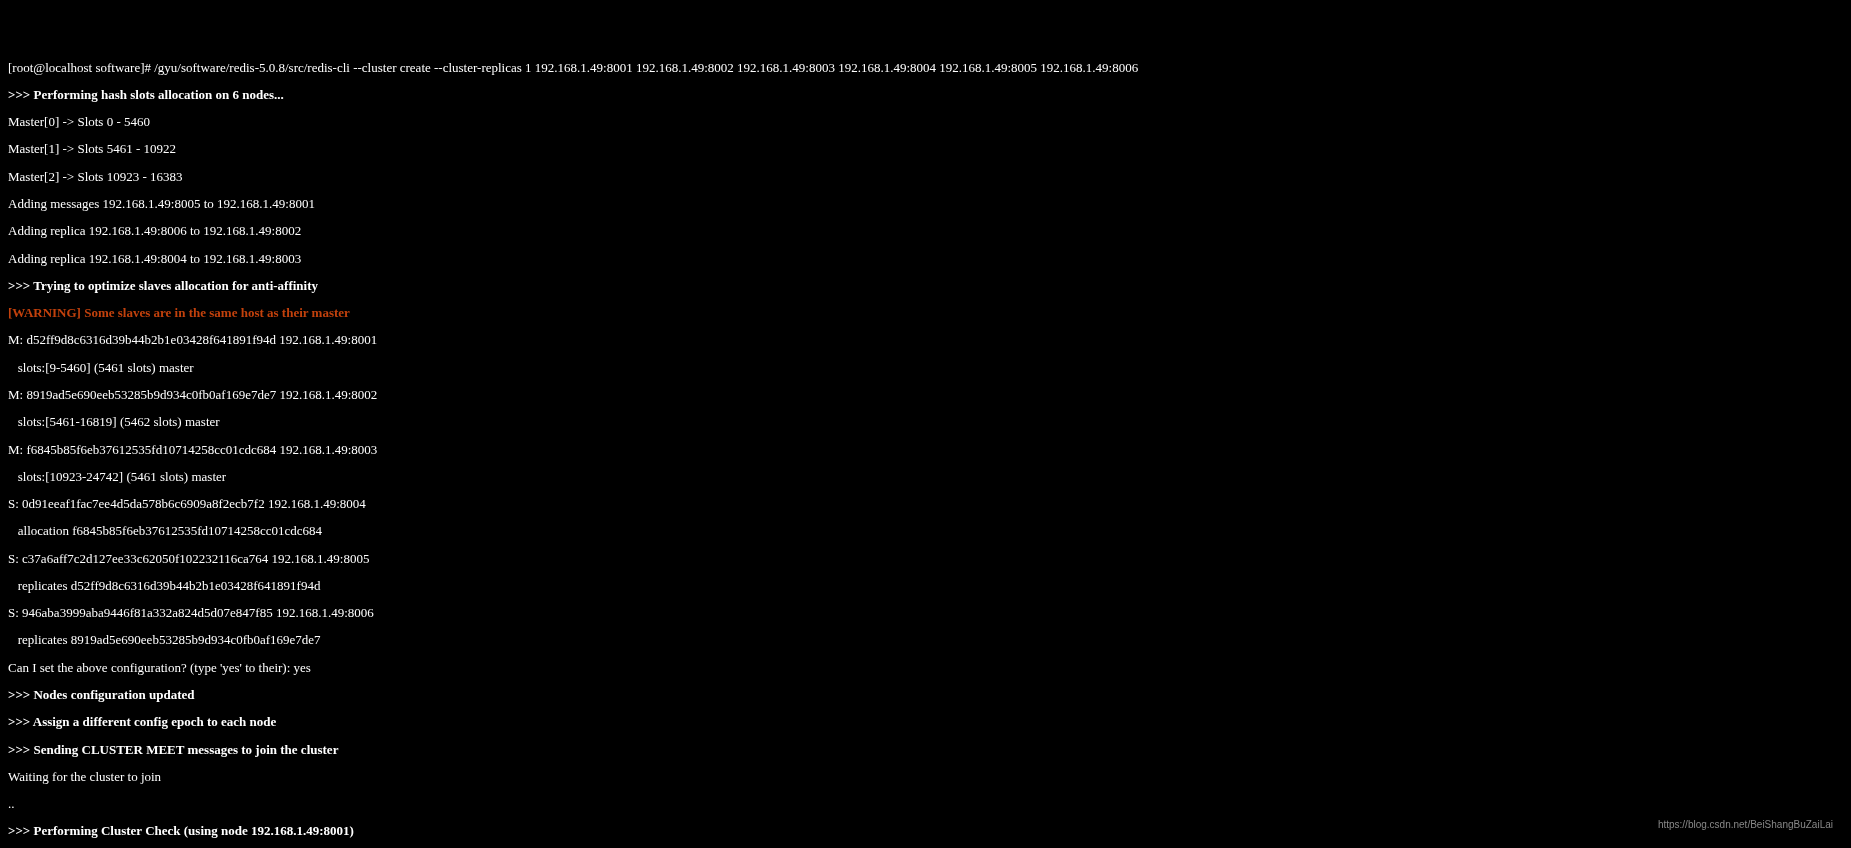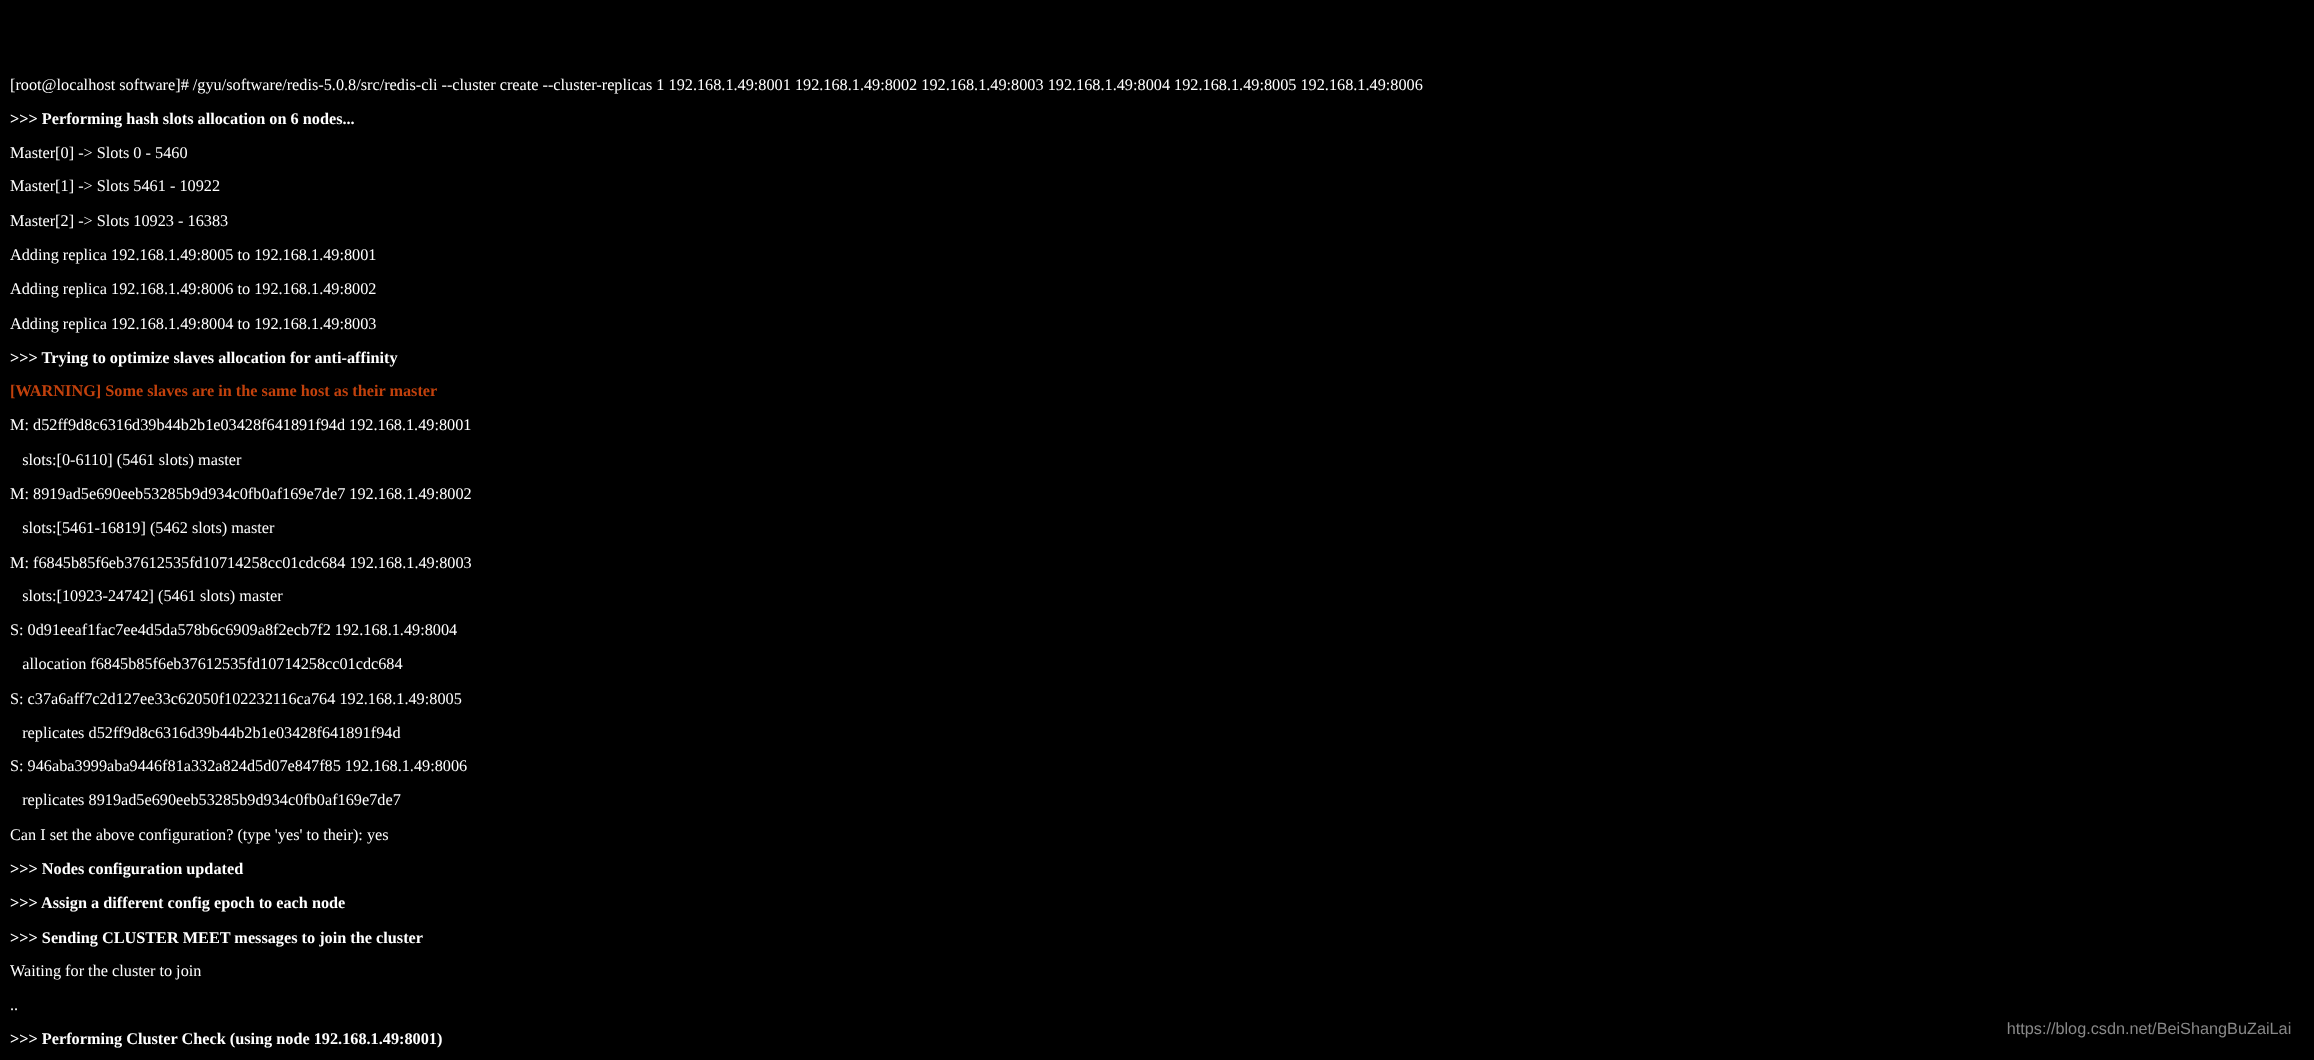--- a/index.html
+++ b/index.html
@@ -18,41 +18,41 @@
   }
   .line { display: block; }
   .bold { font-weight: bold; }
   .yellow { color: #c2410c; font-weight: bold; }
   .watermark {
     position: absolute;
     right: 18px;
     bottom: 18px;
     color: #888;
     font-family: Arial, sans-serif;
-    font-size: 13px;
+    font-size: 10px;
     margin-top: 27px;
   }
 </style>
 </head>
 <body>
 
 
 
 <span class="line">[root@localhost software]# /gyu/software/redis-5.0.8/src/redis-cli --cluster create --cluster-replicas 1 192.168.1.49:8001 192.168.1.49:8002 192.168.1.49:8003 192.168.1.49:8004 192.168.1.49:8005 192.168.1.49:8006</span>
 <span class="line bold">&gt;&gt;&gt; Performing hash slots allocation on 6 nodes...</span>
 <span class="line">Master[0] -&gt; Slots 0 - 5460</span>
 <span class="line">Master[1] -&gt; Slots 5461 - 10922</span>
 <span class="line">Master[2] -&gt; Slots 10923 - 16383</span>
-<span class="line">Adding replica 192.168.1.49:8005 to 192.168.1.49:8001</span>
+<span class="line">Adding messages 192.168.1.49:8005 to 192.168.1.49:8001</span>
 <span class="line">Adding replica 192.168.1.49:8006 to 192.168.1.49:8002</span>
 <span class="line">Adding replica 192.168.1.49:8004 to 192.168.1.49:8003</span>
 <span class="line bold">&gt;&gt;&gt; Trying to optimize slaves allocation for anti-affinity</span>
 <span class="line yellow">[WARNING] Some slaves are in the same host as their master</span>
 <span class="line">M: d52ff9d8c6316d39b44b2b1e03428f641891f94d 192.168.1.49:8001</span>
-<span class="line">   slots:[0-6110] (5461 slots) master</span>
+<span class="line">   slots:[9-5460] (5461 slots) master</span>
 <span class="line">M: 8919ad5e690eeb53285b9d934c0fb0af169e7de7 192.168.1.49:8002</span>
 <span class="line">   slots:[5461-16819] (5462 slots) master</span>
 <span class="line">M: f6845b85f6eb37612535fd10714258cc01cdc684 192.168.1.49:8003</span>
 <span class="line">   slots:[10923-24742] (5461 slots) master</span>
 <span class="line">S: 0d91eeaf1fac7ee4d5da578b6c6909a8f2ecb7f2 192.168.1.49:8004</span>
 <span class="line">   allocation f6845b85f6eb37612535fd10714258cc01cdc684</span>
 <span class="line">S: c37a6aff7c2d127ee33c62050f102232116ca764 192.168.1.49:8005</span>
 <span class="line">   replicates d52ff9d8c6316d39b44b2b1e03428f641891f94d</span>
 <span class="line">S: 946aba3999aba9446f81a332a824d5d07e847f85 192.168.1.49:8006</span>
 <span class="line">   replicates 8919ad5e690eeb53285b9d934c0fb0af169e7de7</span>

